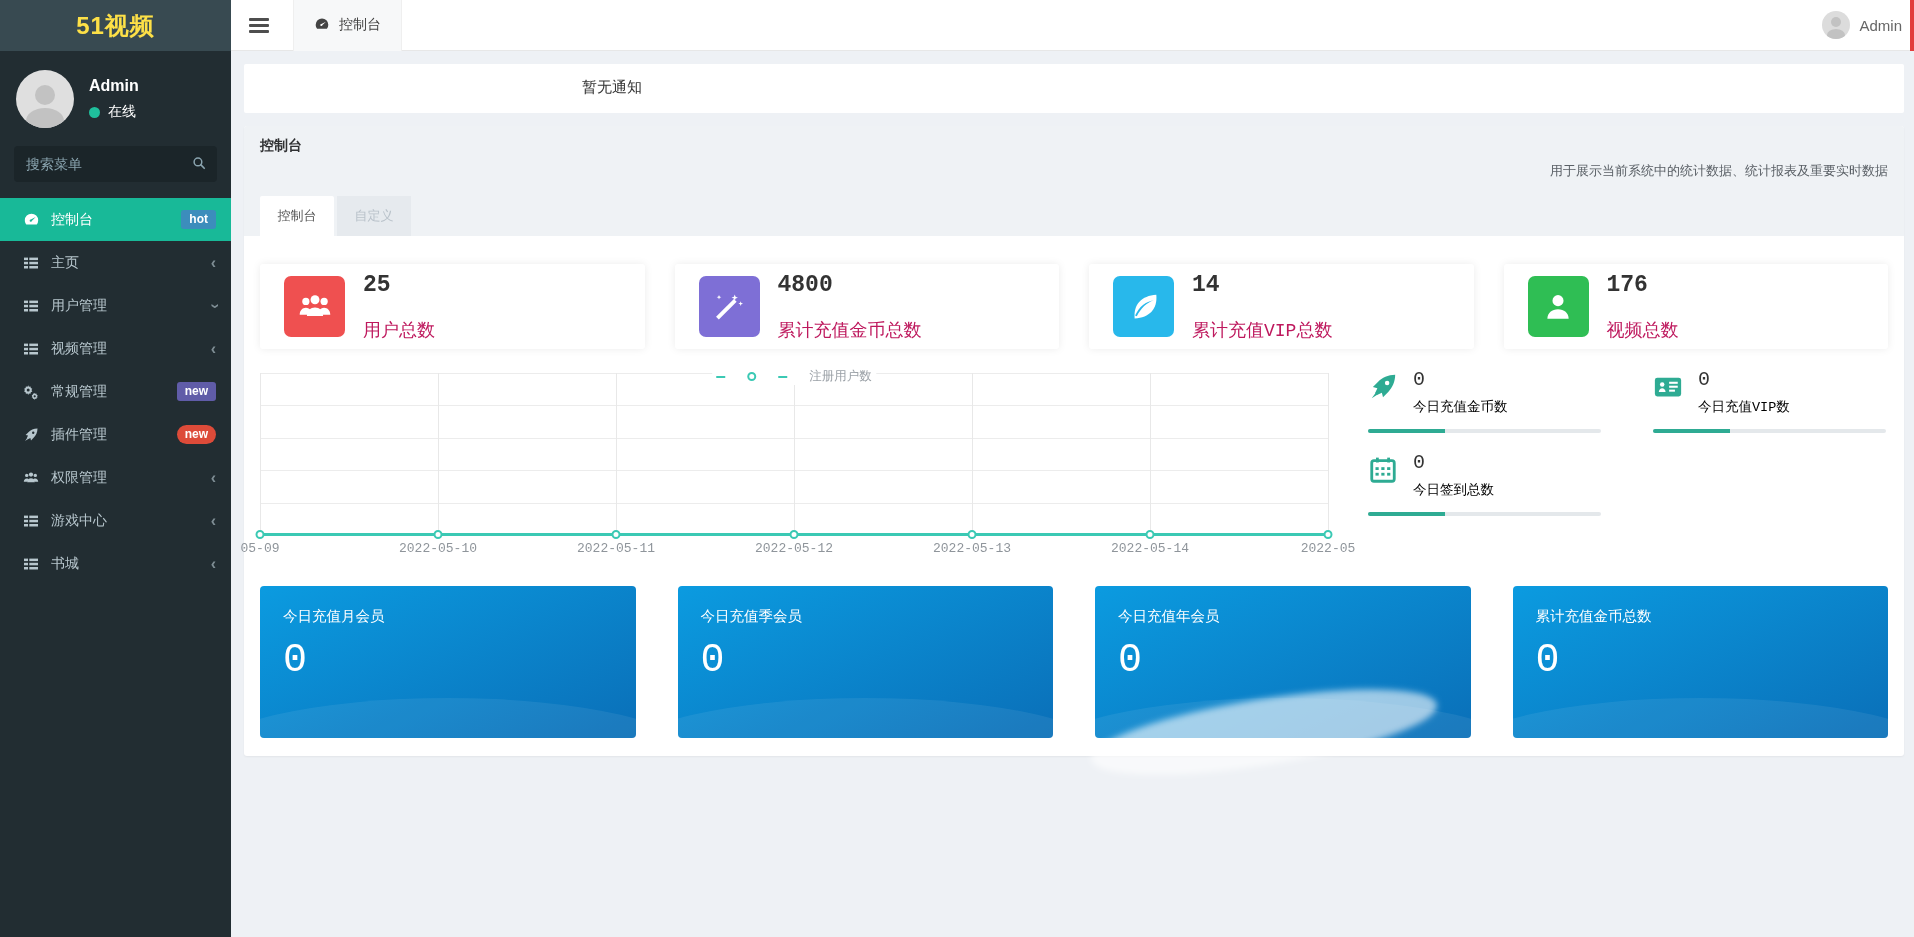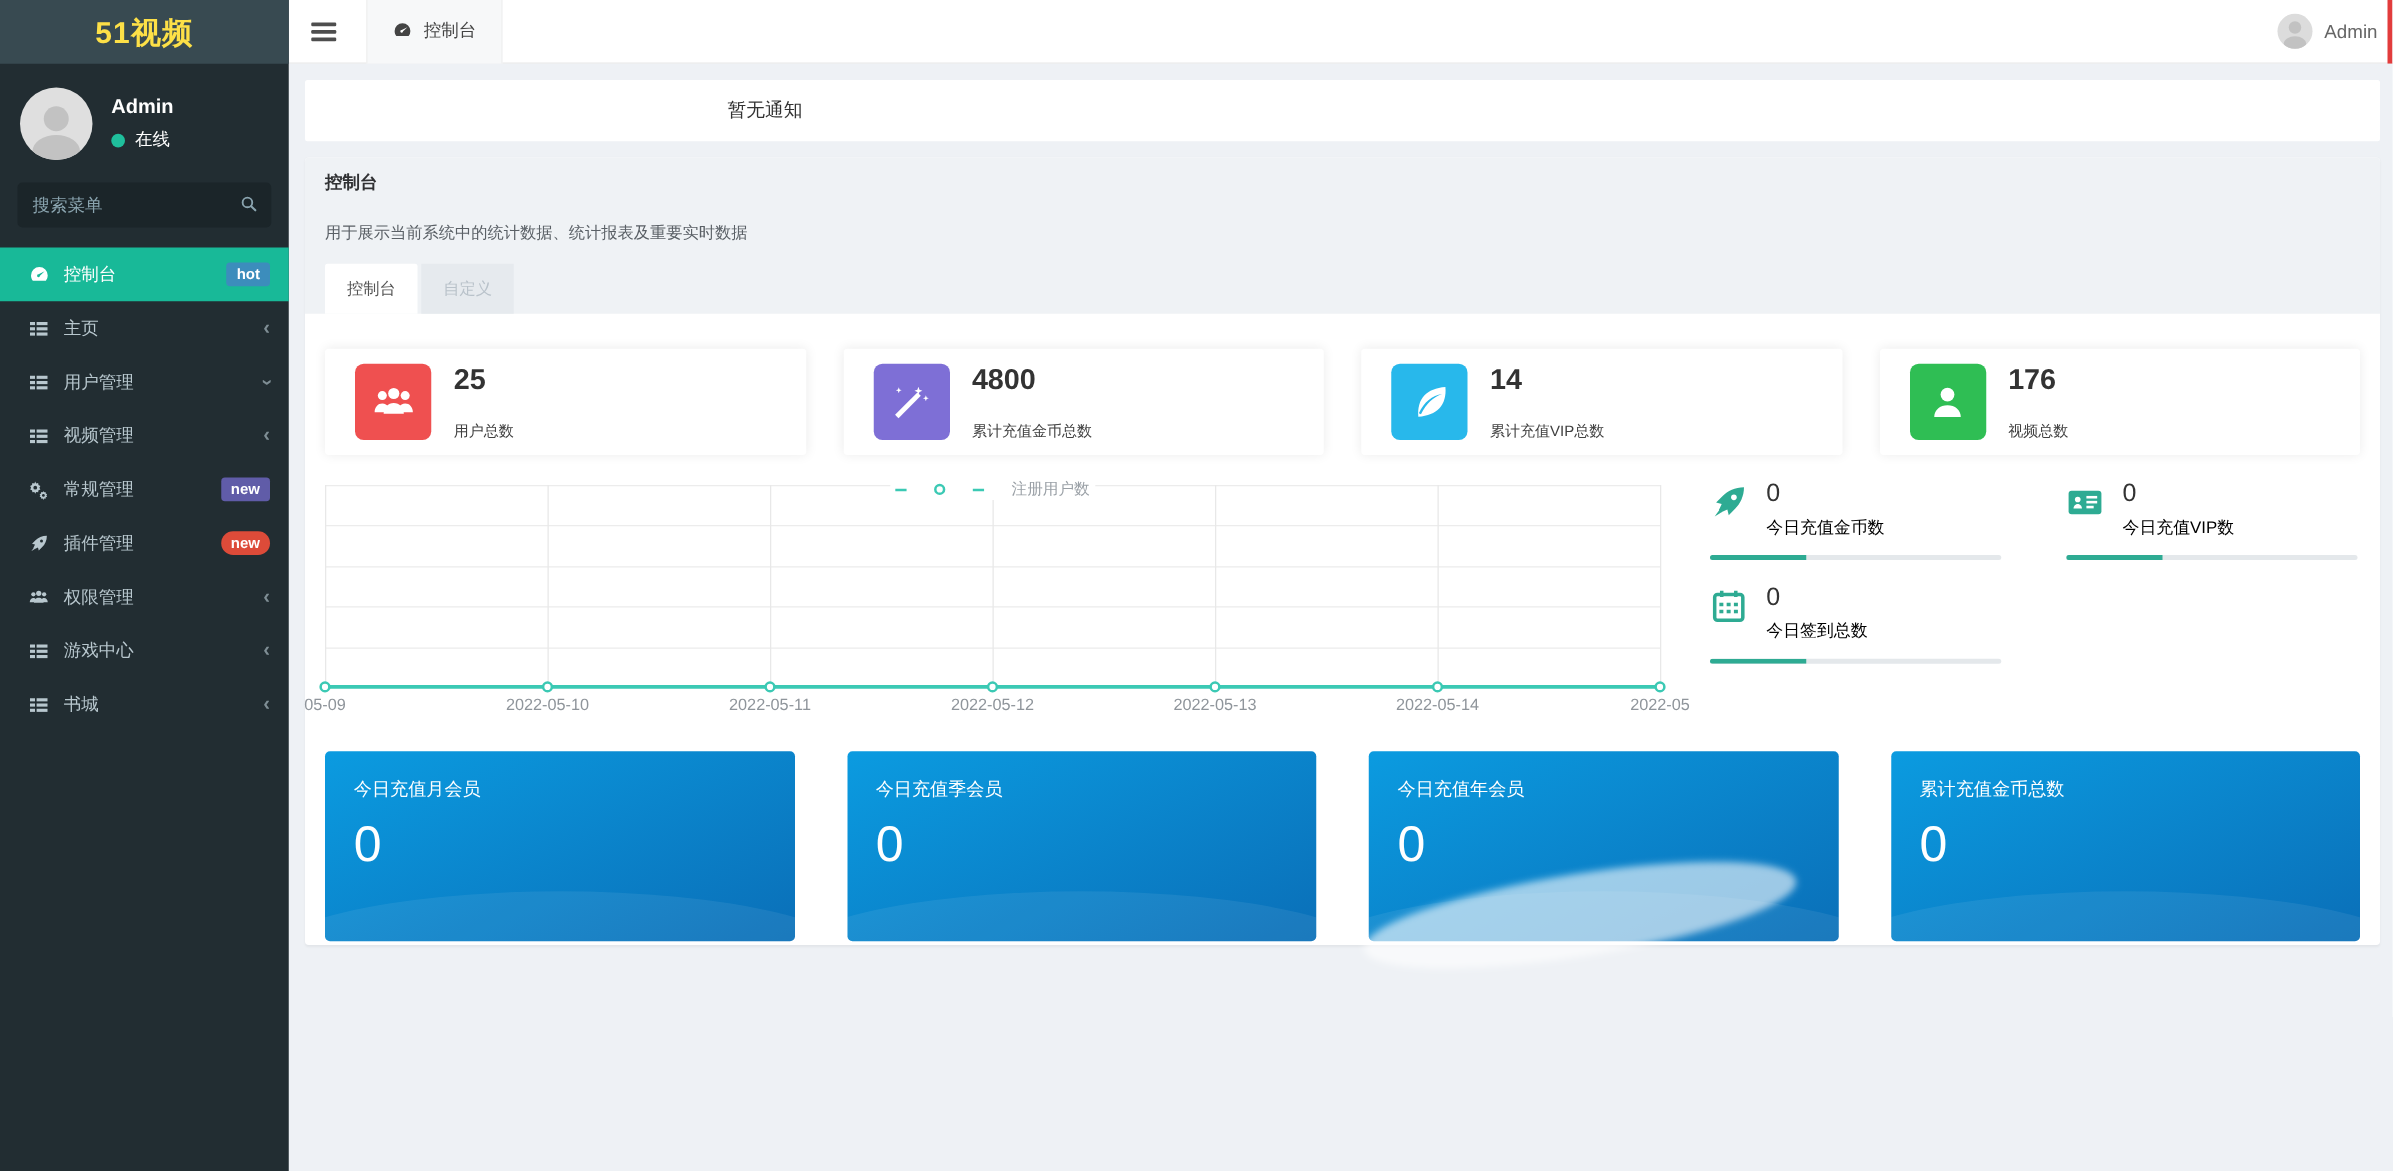--- a/index.html
+++ b/index.html
@@ -37,37 +37,37 @@
   .hamburger { margin-left:18px; width:20px; cursor:pointer; }
   .hamburger i { display:block; height:3px; background:#4e4e4e; margin:3px 0; border-radius:1px; }
   .topbar-tab { margin-left:24px; height:51px; display:flex; align-items:center; gap:9px; padding:0 20px; background:#f7f8f9; border-left:1px solid #efefef; border-right:1px solid #efefef; color:#444; font-size:14px; cursor:pointer; }
   .topbar-user { margin-left:auto; margin-right:12px; display:flex; align-items:center; gap:9px; color:#666; font-size:15px; cursor:pointer; }
   .avatar-sm { width:28px; height:28px; border-radius:50%; background:#dcdcdc; position:relative; overflow:hidden; }
   .avatar-sm .silhouette-head { width:10px; height:10px; top:6px; margin-left:-5px; }
   .avatar-sm .silhouette-body { width:18px; height:12px; top:18px; margin-left:-9px; }
   .red-strip { position:absolute; right:0; top:0; width:4px; height:51px; background:#e23c3c; }
 
   
-  .content { position:absolute; left:231px; top:51px; right:0; bottom:0; background:#eef1f5; padding:13px 10px 0 13px; }
+  .content { position:absolute; left:231px; top:51px; right:0; bottom:0; background:#eef1f5; padding:13px 10px 0 13px;font-family:Liberation Mono, monospace; }
   .notice-bar { height:49px; background:#fff; border-radius:2px; line-height:49px; padding-left:338px; font-size:15px; color:#333; }
   .main-panel { margin-top:13px; background:#fff; height:630px; border-radius:3px; box-shadow:0 1px 2px rgba(0,0,0,.05); position:relative; }
   .panel-header { background:#eff2f5; border-radius:3px 3px 0 0; padding:11px 16px 0; }
   .panel-title { font-size:14px; font-weight:bold; color:#303133; }
-  .panel-desc { font-size:13px; color:#5a6066; margin-top:22px; }
+  .panel-desc { font-size:13px; color:#5a6066; margin-top:7px;text-align:right; }
   .panel-tabs { display:flex; margin-top:16px; }
   .ptab { height:40px; min-width:74px; display:flex; align-items:center; justify-content:center; font-size:13px; cursor:pointer; padding:0 14px; }
   .ptab.active { background:#fff; color:#555; border-radius:2px 2px 0 0; }
   .ptab.inactive { background:#e6eaee; color:#b9c2ca; margin-left:3px; }
   .panel-body { padding:28px 16px 0; }
 
   .stat-row { display:grid; grid-template-columns:repeat(4,1fr); gap:30px; }
   .stat-card { background:#fff; height:85px; display:flex; align-items:center; gap:18px; padding-left:24px; border-radius:3px; box-shadow:0 0 9px rgba(0,0,0,.08); }
   .stat-icon { width:61px; height:61px; border-radius:7px; color:#fff; display:flex; align-items:center; justify-content:center; flex:none; }
   .stat-value { font-size:23px; font-weight:bold; color:#333; }
-  .stat-label { font-size:12px; color:#404040; margin-top:20px; }
+  .stat-label { font-size:18px; color:#be185d; margin-top:20px; }
 
   .mid-row { display:flex; margin-top:19px; gap:40px; }
   .chart-wrap { width:1068px; height:193px; position:relative; flex:none; }
   .chart-plot { position:absolute; left:0; right:0; top:5px; bottom:26px; }
   .vline { position:absolute; top:0; bottom:0; width:1px; background:#e8e8e8; }
   .hline { position:absolute; left:0; right:0; height:1px; background:#ececec; }
   .data-line { position:absolute; left:0; right:0; bottom:-1px; height:3px; border-radius:2px; }
   .marker { position:absolute; bottom:-4px; width:9px; height:9px; border-radius:50%; background:#fff; border-style:solid; border-width:2px; transform:translateX(-50%); }
   .x-labels { position:absolute; left:0; right:0; bottom:0; height:20px; }
   .x-label { position:absolute; transform:translateX(-50%); font-size:13px; color:#8f959b; white-space:nowrap; }

